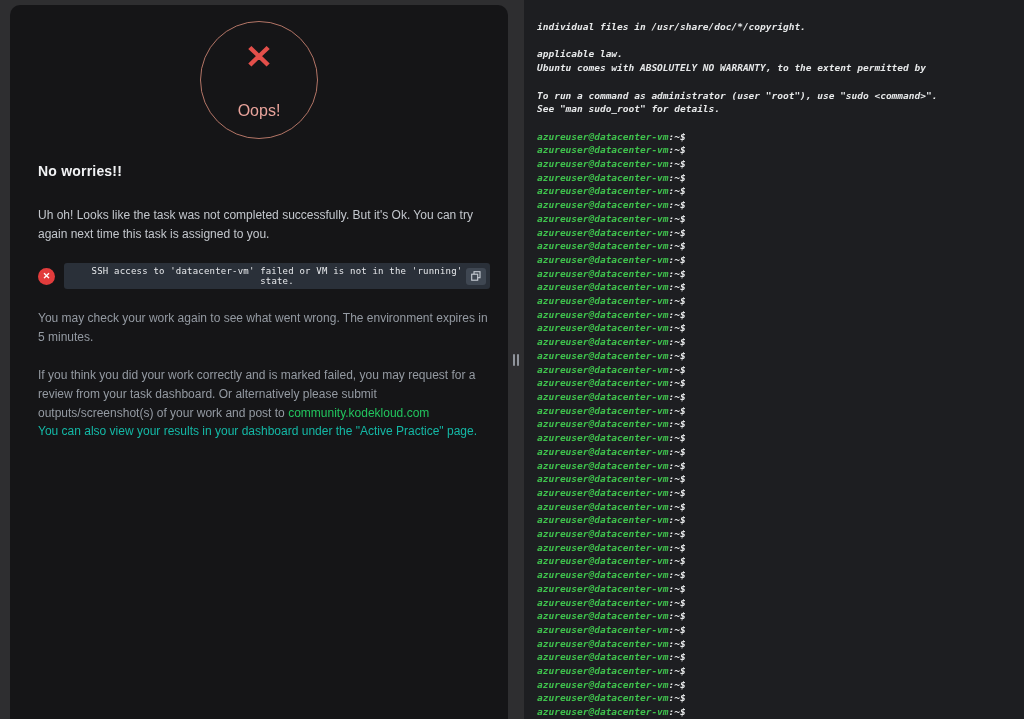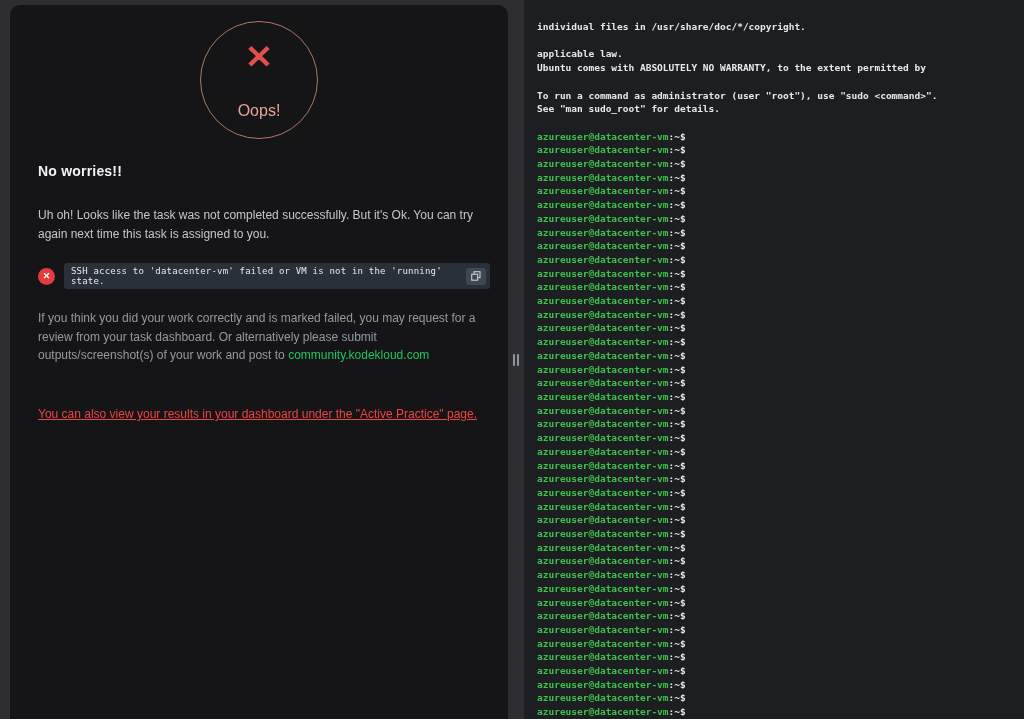--- a/index.html
+++ b/index.html
@@ -30,35 +30,35 @@
     transform:scaleY(0.95);
   }
   .oops-label{ color:#e8a39b; font-size:16px; margin-top:28px; }
 
   h1.heading{
     margin-top:24px; font-size:14px; font-weight:700; color:#f1f2f4;
     letter-spacing:0.2px;
   }
   p.body-text{ font-size:12px; line-height:1.55; margin-top:27px; width:452px; color:#c3c7cd; }
   p.dim-text{ font-size:12px; line-height:1.55; margin-top:20px; width:452px; color:#949aa2; }
-  p.last-text{ font-size:12px; line-height:1.55; margin-top:40px; width:452px; color:#ef4444;text-decoration:underline; }
+  p.last-text{ font-size:12px; line-height:1.55; width:452px; color:#14b8a6; }
   a.community-link{ color:#22c55e; text-decoration:none; cursor:pointer; }
 
   .error-row{
     margin-top:20px; display:flex; align-items:center; gap:9px; width:452px;
   }
   .err-badge{
     flex:0 0 auto; width:17px; height:17px; border-radius:50%;
     background:#e23c3c; color:#fff; font-size:9px; font-weight:700;
     display:flex; align-items:center; justify-content:center; line-height:1;
   }
   .err-bar{
     flex:1; display:flex; align-items:center;
     background:#2a3039; border-radius:3px;
-    padding:3px 4px 3px 7px; min-height:21px;
+    padding:3px 4px 3px 24px; min-height:21px;text-align:center;
   }
   .err-msg{
     font-family:"DejaVu Sans Mono", monospace;
     font-size:9px; color:#e8eaed; letter-spacing:0.2px;
   }
   .copy-btn{
     margin-left:auto; flex:0 0 auto;
     width:20px; height:17px; border:none; border-radius:3px;
     background:#3f4752; display:flex; align-items:center; justify-content:center;
     cursor:pointer;
@@ -74,20 +74,21 @@
   .grip{ display:flex; gap:2px; }
   .grip i{ display:block; width:2px; height:12px; background:#8f949b; border-radius:1px; }
 
   
   .terminal{
     position:absolute; left:524px; top:0; right:0; bottom:0;
     background:#1d1e21;
     padding:20px 4px 0 13px;
     overflow:hidden;
     cursor:text;
+    font-style:italic;
   }
   .t-line{
     font-family:"DejaVu Sans Mono", monospace;
     font-size:9.5px; font-weight:700; line-height:13.7px;
     color:#e7e9ea; white-space:pre;
   }
   .t-line .green{ color:#3fc24d; }
   .t-line .plain{ color:#e7e9ea; }
 </style>
 </head>
@@ -111,20 +112,21 @@
       <span class="err-msg">SSH access to 'datacenter-vm' failed or VM is not in the 'running' state.</span>
       <button class="copy-btn">
         <svg width="10" height="10" viewBox="0 0 10 10">
           <rect x="3" y="0.7" width="6" height="6" fill="none" stroke="#c9ced6" stroke-width="1.1"></rect>
           <rect x="0.7" y="3.2" width="6" height="6" fill="#3f4752" stroke="#c9ced6" stroke-width="1.1"></rect>
         </svg>
       </button>
     </div>
   </div>
 
+  <p class="dim-text">You may check your work again to see what went wrong. The environment expires in 5 minutes.</p>
 
   <p class="dim-text"><span>If you think you did your work correctly and is marked failed, you may request for a review from your task dashboard. Or alternatively please submit outputs/screenshot(s) of your work and post to </span><a class="community-link">community.kodekloud.com</a></p>
 
   <p class="last-text">You can also view your results in your dashboard under the "Active Practice" page.</p>
 </section>
 
 <div class="divider">
   <span class="grip">
       <i></i>
       <i></i>

